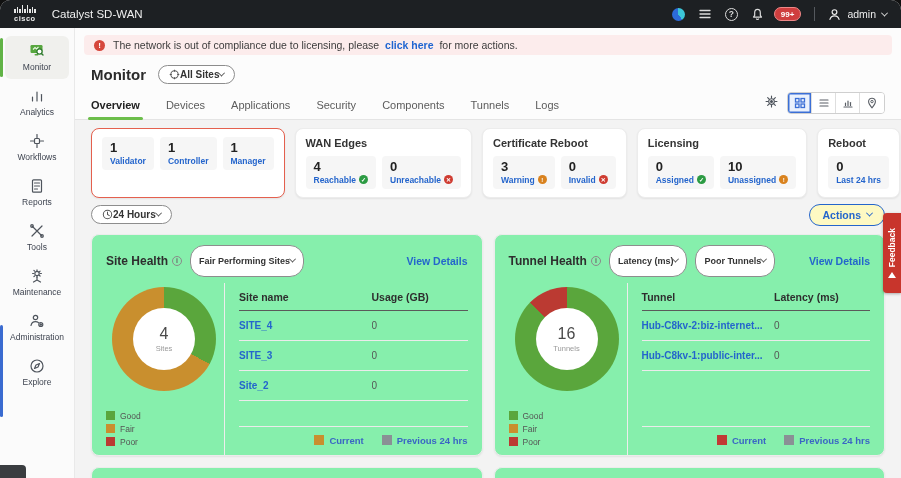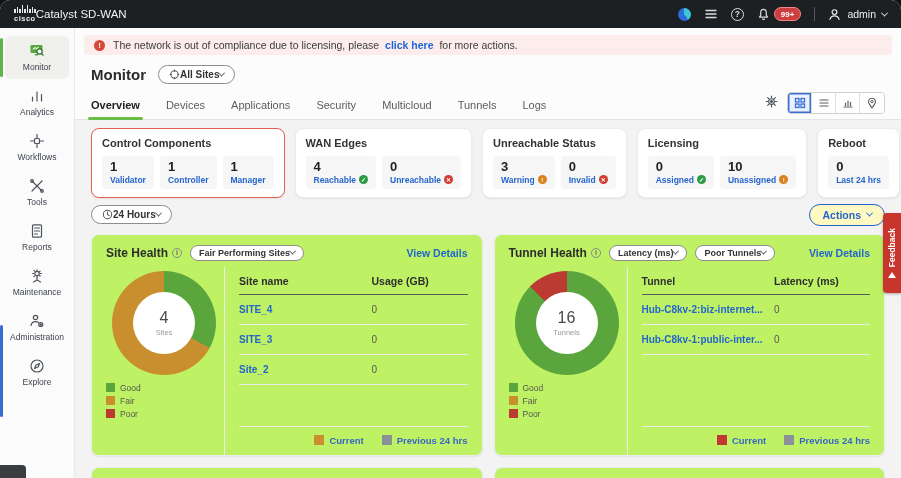--- a/index.html
+++ b/index.html
@@ -7,29 +7,29 @@
   body { font-family:"Liberation Sans", sans-serif; background:#111; }
   .page { position:relative; width:901px; height:478px; background:#f3f3f3;
           border-radius:10px 10px 0 0; overflow:hidden; }
 
   
   .topbar { height:28px; background:#1d2023; display:flex; align-items:center; padding:0 14px; }
   .brand { display:flex; flex-direction:column; align-items:center; gap:1px; }
   .brand-bars { display:flex; align-items:flex-end; gap:1px; height:8px; }
   .brand-bars i { display:block; width:1.5px; background:#e8e8e8; }
   .brand-name { font-size:7.5px; font-weight:bold; color:#ededed; letter-spacing:.5px; }
-  .product-title { color:#f0f0f0; font-size:11.5px; }
+  .product-title { color:#f0f0f0; font-size:11.5px; margin-left:16px; }
   .topbar-right { margin-left:auto; display:flex; align-items:center; gap:13px; }
   .pie-icon { width:13px; height:13px; border-radius:50%;
               background:conic-gradient(#3cc6d8 0 40%, #2c6bdb 40% 100%); }
   .tb-icon { width:14px; height:14px; display:flex; align-items:center; justify-content:center; color:#dcdcdc; }
   .tb-icon svg { stroke:#dcdcdc; }
   .help-circle { width:13px; height:13px; border:1.2px solid #dcdcdc; border-radius:50%;
                  color:#dcdcdc; font-size:8.5px; font-weight:bold; display:flex; align-items:center; justify-content:center; }
-  .bell-group { display:flex; align-items:center; gap:3px; }
+  .bell-group { display:flex; align-items:center; gap:9px; }
   .badge { background:#cf3e3e; color:#fff; font-size:8px; font-weight:bold;
            border-radius:8px; padding:1.5px 6px; border:1px solid #e88; }
   .tb-divider { width:1px; height:14px; background:#55595e; }
   .user { display:flex; align-items:center; gap:6px; color:#ececec; font-size:10.5px; }
   .caret { display:inline-block; width:5px; height:5px; border-right:1.5px solid currentColor;
            border-bottom:1.5px solid currentColor; transform:rotate(45deg) translate(-1px,-1px); }
   .caret-w { color:#ddd; }
 
   
   .body-row { display:flex; height:450px; }
@@ -50,21 +50,21 @@
             display:flex; align-items:center; gap:8px; padding:4px 10px; font-size:10.5px; color:#3c3c3c; }
   .alert-dot { width:11px; height:11px; border-radius:50%; background:#d6473c; color:#fff;
                font-size:8px; font-weight:bold; display:flex; align-items:center; justify-content:center; flex-shrink:0; }
   .banner a { color:#2065d1; font-weight:bold; text-decoration:none; margin:8px 3px; }
 
   .page-head { display:flex; align-items:center; gap:12px; padding:4px 16px 8px; }
   .page-title { font-size:15px; font-weight:bold; color:#2b2b2b; }
   .pill { display:inline-flex; align-items:center; border:1px solid #8d8d8d; border-radius:14px;
           padding:3px 10px; font-size:10px; font-weight:bold; color:#333; background:#fff; cursor:pointer; }
   .pill .caret { color:#555; }
-  .pill-sm { font-size:9px; padding:2px 8px; }
+  .pill-sm { font-size:9px; padding:10px 8px; }
 
   .tabs-row { display:flex; align-items:flex-end; padding:0 16px; border-bottom:1px solid #e4e4e4; }
   .tabs { display:flex; gap:26px; }
   .tab { position:relative; font-size:11px; color:#5c5c5c; padding-bottom:8px; cursor:pointer; }
   .tab.active { color:#222; font-weight:bold; }
   .tab.active::after { content:""; position:absolute; left:-3px; right:-3px; bottom:-1px; height:3px;
                        background:#6cbe4b; border-radius:2px; }
   .view-toggles { margin-left:auto; display:flex; align-items:center; gap:8px; padding-bottom:5px; }
   .toggle-group { display:flex; border:1px solid #cfcfcf; border-radius:4px; overflow:hidden; }
   .tg-btn { width:24px; height:20px; display:flex; align-items:center; justify-content:center;
@@ -87,37 +87,37 @@
   .dot { width:9px; height:9px; border-radius:50%; color:#fff; font-size:6px; font-weight:bold;
          display:inline-flex; align-items:center; justify-content:center; flex-shrink:0; }
   .dot.good { background:#2c9b43; } .dot.warn { background:#d9821e; } .dot.err { background:#cf3c31; }
 
   .toolbar-row { display:flex; justify-content:space-between; align-items:center; margin:6px 0 8px; }
   .actions-btn { border:1px solid #2465cc; color:#2465cc; background:#fef9c3; border-radius:14px;
                  padding:4px 12px; font-size:10.5px; font-weight:bold; display:inline-flex; gap:6px; align-items:center; cursor:pointer; }
   .actions-btn .caret { color:#2465cc; }
 
   .panels-row { display:flex; gap:11px; }
-  .panel { background:#bef264; border:1px solid #ececec; border-radius:8px; box-shadow:0 1px 2px rgba(0,0,0,.07);
+  .panel { background:#86efac; border:1px solid #ececec; border-radius:8px; box-shadow:0 1px 2px rgba(0,0,0,.07);
            width:calc(50% - 5.5px); height:222px; display:flex; flex-direction:column; overflow:hidden; }
   .panel-head { display:flex; align-items:center; gap:8px; padding:10px 14px 6px; }
   .panel-title { font-size:12px; font-weight:bold; color:#2e2e2e; display:flex; align-items:center; gap:4px; }
   .info { width:10px; height:10px; border:1px solid #8a8a8a; border-radius:50%; font-size:7px;
           color:#666; display:inline-flex; align-items:center; justify-content:center; font-weight:bold; }
   .view-details { margin-left:auto; font-size:10.5px; font-weight:bold; color:#2465cc; text-decoration:none; cursor:pointer; }
 
   .panel-body { flex:1; display:flex; min-height:0; }
   .donut-col { width:132px; flex-shrink:0; padding:2px 0 6px 12px; }
   .donut-wrap { position:relative; width:104px; height:104px; margin:2px auto 0; }
   .donut-ring { width:104px; height:104px; border-radius:50%; }
   .donut-hole { position:absolute; inset:21px; background:#fff; border-radius:50%;
                 display:flex; flex-direction:column; align-items:center; justify-content:center; }
   .donut-val { font-size:16px; color:#4a4a4a; }
   .donut-lbl { font-size:7.5px; color:#9a9a9a; margin-top:1px; }
-  .legend { margin-top:8px; padding-left:2px; }
+  .legend { margin-top:20px; padding-left:2px; }
   .legend-item { display:flex; align-items:center; gap:5px; margin:3px 0; font-size:8.5px; color:#555; }
   .swatch { width:9px; height:9px; flex-shrink:0; }
 
   .table-col { flex:1; border-left:1px solid #ededed; display:flex; flex-direction:column; padding:2px 14px 0; min-width:0; }
   table { width:100%; border-collapse:collapse; table-layout:fixed; }
   th { text-align:left; font-size:10.5px; color:#2e2e2e; padding:6px 0 7px; border-bottom:1.5px solid #5a5a5a; }
   td { font-size:10px; padding:9px 0; border-bottom:1px solid #ebebeb; color:#555;
        white-space:nowrap; overflow:hidden; text-overflow:ellipsis; }
   td.link { color:#2465cc; font-weight:bold; cursor:pointer; }
   th.c2, td.c2 { width:42%; }
@@ -220,34 +220,34 @@
             <rect x="5.5" y="5.5" width="5" height="5" rx="1"></rect>
             <line x1="8" y1="1.5" x2="8" y2="4.5"></line>
             <line x1="8" y1="11.5" x2="8" y2="14.5"></line>
             <line x1="1.5" y1="8" x2="4.5" y2="8"></line>
             <line x1="11.5" y1="8" x2="14.5" y2="8"></line>
           </svg>
         <span class="lbl">Workflows</span>
       </div>
       <div class="side-item">
         <svg viewBox="0 0 16 16" class="icon-line">
-            <path d="M3 3 L13 13 M13 3 L3 13"></path>
-            <circle cx="3" cy="3" r="1.3"></circle>
-            <circle cx="13" cy="13" r="1.3"></circle>
-          </svg>
-        <span class="lbl">Tools</span>
-      </div>
-      <div class="side-item">
-        <svg viewBox="0 0 16 16" class="icon-line">
             <rect x="3.5" y="1.8" width="9" height="12.4" rx="1"></rect>
             <line x1="5.5" y1="5" x2="10.5" y2="5"></line>
             <line x1="5.5" y1="8" x2="10.5" y2="8"></line>
             <line x1="5.5" y1="11" x2="8.5" y2="11"></line>
           </svg>
         <span class="lbl">Reports</span>
+      </div>
+      <div class="side-item">
+        <svg viewBox="0 0 16 16" class="icon-line">
+            <path d="M3 3 L13 13 M13 3 L3 13"></path>
+            <circle cx="3" cy="3" r="1.3"></circle>
+            <circle cx="13" cy="13" r="1.3"></circle>
+          </svg>
+        <span class="lbl">Tools</span>
       </div>
       <div class="side-item">
         <svg viewBox="0 0 16 16" class="icon-line">
             <circle cx="8" cy="5.5" r="2.2"></circle>
             <path d="M8 1.8 v1 M8 8.2 v1 M4.6 5.5 h-1 M12.4 5.5 h-1 M5.6 3.1 l-.7-.7 M11.1 8 l-.7-.7 M5.6 8 l-.7.7 M11.1 3.1 l-.7.7"></path>
             <path d="M8 9.2 L8 12 M4.5 14 L8 12 L11.5 14"></path>
           </svg>
         <span class="lbl">Maintenance</span>
       </div>
       <div class="side-item">
@@ -293,21 +293,21 @@
             <span class="caret"></span>
           </span>
         </div>
 
         <div class="tabs-row">
           <div class="tabs">
             <span class="tab active">Overview</span>
             <span class="tab">Devices</span>
             <span class="tab">Applications</span>
             <span class="tab">Security</span>
-            <span class="tab">Multicloud</span>
+            <span class="tab">Components</span>
             <span class="tab">Tunnels</span>
             <span class="tab">Logs</span>
           </div>
           <div class="view-toggles">
             <span>
               <svg width="15" height="15" viewBox="0 0 16 16" class="icon-line">
                   <circle cx="8" cy="8" r="3"></circle>
                   <circle cx="8" cy="8" r="1" fill="#4e545c"></circle>
                   <path d="M8 2.2 v2 M8 11.8 v2 M2.2 8 h2 M11.8 8 h2 M3.9 3.9 l1.4 1.4 M10.7 10.7 l1.4 1.4 M3.9 12.1 l1.4-1.4 M10.7 5.3 l1.4-1.4"></path>
                 </svg>
@@ -350,21 +350,20 @@
               </span>
             </div>
           </div>
         </div>
       </div>
 
       <div class="gray">
 
         <div class="cards-row">
           <div class="sum-card highlight" style="flex:1.32">
-            <div class="sum-title">Control Components</div>
             <div class="stats">
               <div class="stat-box">
                 <div class="stat-val">1</div>
                 <div class="stat-lbl">
                     <span>Validator</span>
                   </div>
               </div>
               <div class="stat-box">
                 <div class="stat-val">1</div>
                 <div class="stat-lbl">
@@ -392,21 +391,21 @@
               <div class="stat-box">
                 <div class="stat-val">0</div>
                 <div class="stat-lbl">
                     <span>Unreachable</span>
                     <span class="dot err">✕</span>
                   </div>
               </div>
             </div>
           </div>
           <div class="sum-card" style="flex:1.1">
-            <div class="sum-title">Unreachable Status</div>
+            <div class="sum-title">Certificate Reboot</div>
             <div class="stats">
               <div class="stat-box">
                 <div class="stat-val">3</div>
                 <div class="stat-lbl">
                     <span>Warning</span>
                     <span class="dot warn">!</span>
                   </div>
               </div>
               <div class="stat-box">
                 <div class="stat-val">0</div>

